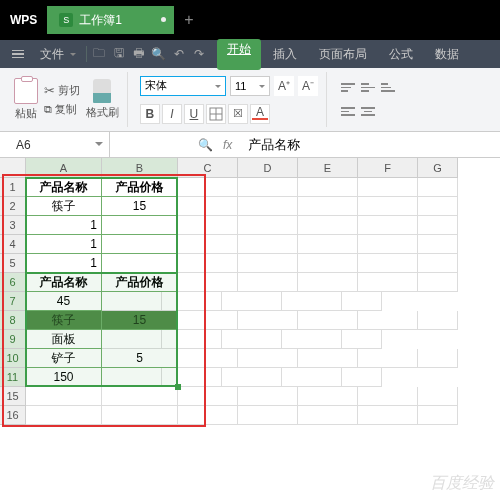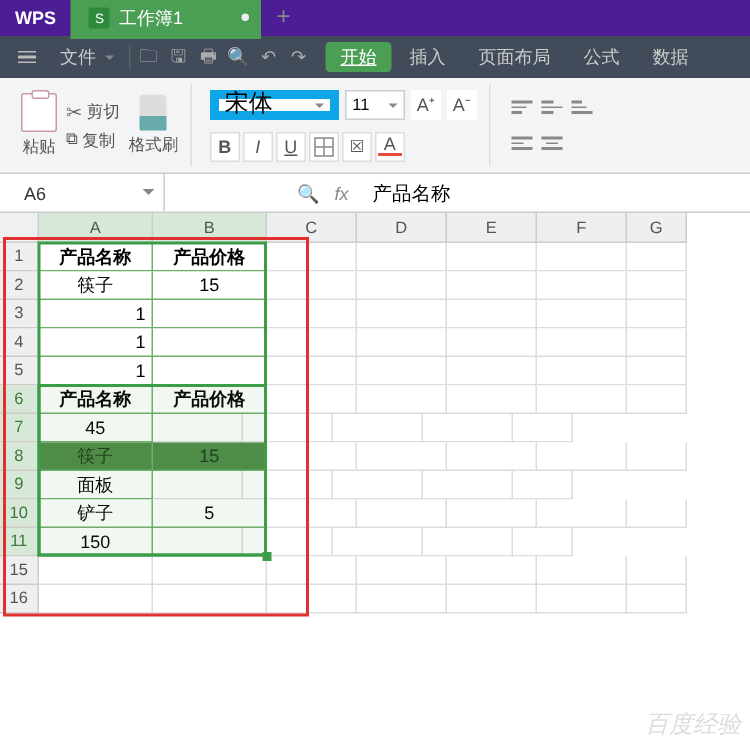--- a/index.html
+++ b/index.html
@@ -1,47 +1,47 @@
 <!DOCTYPE html>
 <html><head>
 <meta charset="utf-8">
 <style>
 *{margin:0;padding:0;box-sizing:border-box;font-family:"Microsoft YaHei",Arial,sans-serif;}
 body{width:500px;height:500px;background:#fff;overflow:hidden;font-size:12px;}
 
 
-#titlebar{height:24px;background:#4c1d95;display:flex;align-items:center;color:#ccc;}
+#titlebar{height:40px;background:#000000;display:flex;align-items:center;color:#ccc;}
 #titlebar .wps{padding:0 10px;font-weight:bold;font-size:12px;color:#fff;}
 #titlebar .tab{height:28px;background:#4a9f55;color:#fff;display:flex;align-items:center;padding:0 12px;font-size:12px;position:relative;}
 #titlebar .tab .ico{width:14px;height:14px;background:#2d8a3d;border-radius:2px;margin-right:6px;display:flex;align-items:center;justify-content:center;color:#fff;font-size:9px;}
 #titlebar .new{width:30px;text-align:center;color:#888;font-size:16px;}
 #titlebar .tab .dot{position:absolute;right:8px;top:11px;width:5px;height:5px;background:#eee;border-radius:50%;}
 
 
 #menubar{height:28px;background:#424b59;display:flex;align-items:center;padding:0 6px;color:#ccc;font-size:12px;gap:4px;}
 #menubar .fileBtn{display:flex;align-items:center;gap:4px;padding:0 6px;}
 #menubar .hamb{display:flex;flex-direction:column;gap:2px;}
 #menubar .hamb span{width:12px;height:1.5px;background:#bbb;}
 #menubar .sep{width:1px;height:16px;background:#566;}
 #menubar .qicon{width:16px;height:16px;display:flex;align-items:center;justify-content:center;color:#aaa;font-size:12px;padding:0 4px;}
 #menubar .tab{padding:0 10px;color:#ccc;cursor:pointer;}
-#menubar .tab.active{background:#4a9f55;color:#fff;border-radius:3px;height:20px;line-height:20px;text-decoration:underline;}
+#menubar .tab.active{background:#4a9f55;color:#fff;border-radius:3px;height:31px;line-height:20px;text-decoration:underline;}
 
 
 #ribbon{height:64px;background:#f3f4f6;border-bottom:1px solid #ccc;display:flex;padding:4px 6px;gap:4px;}
 .ribgrp{display:flex;flex-direction:column;justify-content:space-around;border-right:1px solid #ddd;padding:0 8px;}
 .ribgrp .row{display:flex;align-items:center;gap:6px;}
 .ribgrp .big{display:flex;flex-direction:column;align-items:center;justify-content:center;gap:2px;font-size:11px;color:#555;}
 .clipIcon{width:24px;height:26px;border:1px solid #c9a;border-radius:2px;position:relative;background:#fff;}
 .clipIcon:before{content:"";position:absolute;top:-3px;left:6px;width:10px;height:4px;border:1px solid #c9a;border-radius:2px;background:#fff;}
 .brushIcon{width:18px;height:24px;background:linear-gradient(#ddd 60%,#6aa 60%);border-radius:3px 3px 1px 1px;}
 .scissors{font-size:13px;color:#666;}
 .smallbtn{display:flex;align-items:center;gap:3px;font-size:11px;color:#555;}
 .fontbox{display:flex;align-items:center;gap:4px;}
-.fontname{border:6px solid #0ea5e9;background:#fff;height:20px;width:86px;padding:0 4px;display:flex;align-items:center;justify-content:space-between;font-size:16px;}
+.fontname{border:1px solid #0ea5e9;background:#fff;height:20px;width:86px;padding:0 4px;display:flex;align-items:center;justify-content:space-between;font-size:11px;}
 .fontsize{border:1px solid #ccc;background:#fff;height:20px;width:40px;padding:0 4px;display:flex;align-items:center;justify-content:space-between;font-size:11px;}
 .stylebtns{display:flex;gap:2px;margin-top:4px;}
 .sb{width:20px;height:20px;border:1px solid #ddd;display:flex;align-items:center;justify-content:center;background:#fff;font-size:12px;color:#555;}
 .colorline{width:16px;height:2px;background:#e74c3c;}
 .borderbox{width:14px;height:14px;}
 .borderbox svg{display:block;}
 .alignbtns{display:flex;gap:2px;}
 .ab{width:18px;height:18px;display:flex;flex-direction:column;justify-content:center;gap:2px;padding:0 2px;}
 .ab span{height:1.5px;background:#888;}
 

